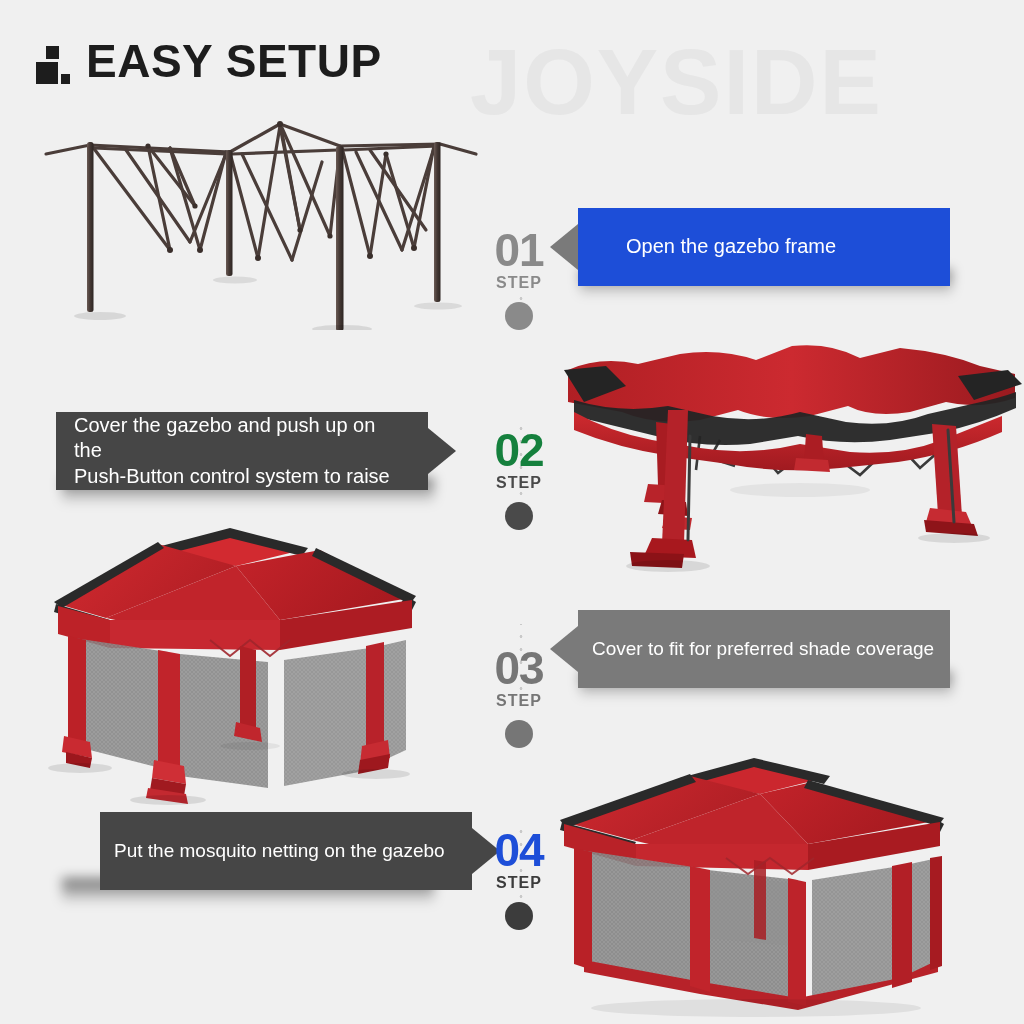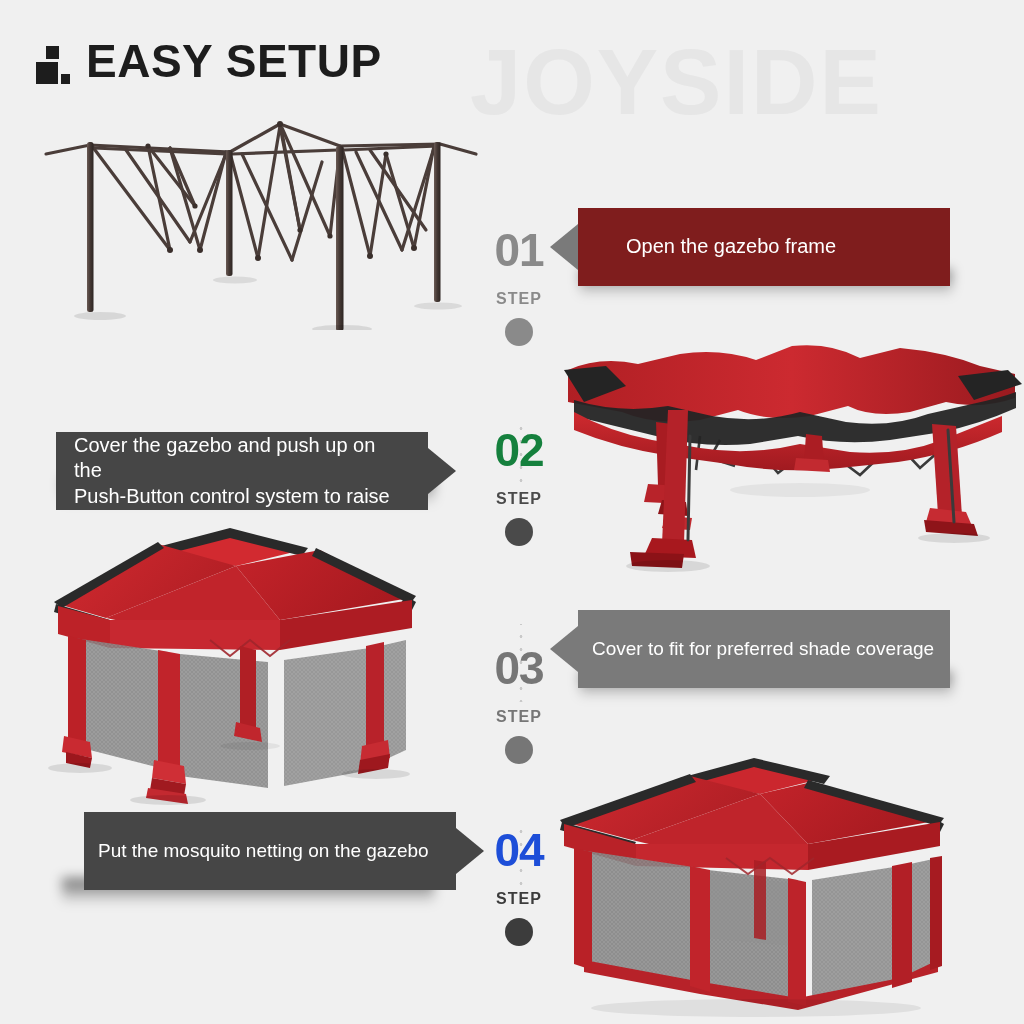--- a/index.html
+++ b/index.html
@@ -36,21 +36,21 @@
   .timeline{position:absolute;left:519px;top:292px;width:4px;height:730px;z-index:2;}
   .dots{
     position:absolute;left:0;top:0;width:4px;height:100%;
     background-image:radial-gradient(circle, #c9c9c9 1.3px, transparent 1.6px);
     background-size:4px 13px;background-repeat:repeat-y;
   }
   .seg-mask{position:absolute;left:-10px;width:24px;background:#f0f0f0;}
 
   .step-marker{position:absolute;z-index:4;width:120px;text-align:center;}
   .step-num{font-size:46px;font-weight:bold;line-height:0.95;letter-spacing:-1px;margin-top:15px;}
-  .step-word{font-size:16px;font-weight:bold;letter-spacing:1px;margin-top:17px;}
+  .step-word{font-size:16px;font-weight:bold;letter-spacing:1px;margin-top:1px;}
   .step-dot{width:28px;height:28px;border-radius:50%;margin:10px auto 0;}
 
   
   .banner{position:absolute;z-index:3;display:flex;align-items:center;}
   .banner .body{
     position:relative;height:78px;display:flex;align-items:center;
     box-sizing:border-box;
   }
   .banner .body .txt{
     color:#ffffff;font-size:20px;line-height:1.28;white-space:pre-line;
@@ -174,21 +174,21 @@
   </div>
 
   <div class="step-marker" style="left:459px;top:214px;">
     <div class="step-num" style="color:#8a8a8a">01</div>
     <div class="step-word" style="color:#8a8a8a">STEP</div>
     <div class="step-dot" style="background:#8a8a8a"></div>
   </div>
 
   <div class="bshadow" style="left:580px;top:270px;width:372px;height:26px;"></div>
   <div class="banner" style="left:578px;top:208px;">
-    <div class="body" style="background:#7f1d1d;color:#7a7a7a;width:372px;padding:0 0 0 48px;">
+    <div class="body" style="background:#1d4ed8;color:#7a7a7a;width:372px;padding:0 0 0 48px;">
       <div class="notch notch-left"></div>
       <div class="txt">Open the gazebo frame</div>
     </div>
   </div>
 
   <div class="photo" style="left:560px;top:340px;">
     <svg width="465" height="245" viewBox="0 0 465 245">
       <defs>
         <linearGradient id="redA" x1="0" y1="0" x2="0" y2="1">
           <stop offset="0" stop-color="#cf2a2f"></stop>
@@ -249,21 +249,21 @@
     </svg>
   </div>
 
   <div class="step-marker" style="left:459px;top:414px;">
     <div class="step-num" style="color:#15803d">02</div>
     <div class="step-word" style="color:#4a4a4a">STEP</div>
     <div class="step-dot" style="background:#4a4a4a"></div>
   </div>
 
   <div class="bshadow" style="left:62px;top:478px;width:372px;height:26px;"></div>
-  <div class="banner" style="left:56px;top:412px;margin-top:20px;">
+  <div class="banner" style="left:56px;top:412px;">
     <div class="body" style="background:#464646;color:#464646;width:372px;padding:0 24px 0 18px;">
       <div class="txt">Cover the gazebo and push up on the
 Push-Button control system to raise</div>
       <div class="notch notch-right"></div>
     </div>
   </div>
 
   <div class="photo" style="left:40px;top:520px;">
     <svg width="425" height="285" viewBox="0 0 425 285">
       <defs>
@@ -406,21 +406,21 @@
     </svg>
   </div>
 
   <div class="step-marker" style="left:459px;top:814px;">
     <div class="step-num" style="color:#1d4ed8">04</div>
     <div class="step-word" style="color:#3c3c3c">STEP</div>
     <div class="step-dot" style="background:#3c3c3c"></div>
   </div>
 
   <div class="bshadow" style="left:62px;top:878px;width:372px;height:26px;"></div>
-  <div class="banner" style="left:44px;top:812px;padding-left:40px;">
+  <div class="banner" style="left:60px;top:812px;padding-left:40px;">
     <div class="body" style="background:#464646;color:#464646;width:372px;padding:0 20px 0 14px;">
       <div class="txt" style="font-size:19px;">Put the mosquito netting on the gazebo</div>
       <div class="notch notch-right"></div>
     </div>
   </div>
 
   <div class="timeline">
     <div class="dots"></div>
 
     <div class="seg-mask" style="top:8px;height:122px;"></div>

